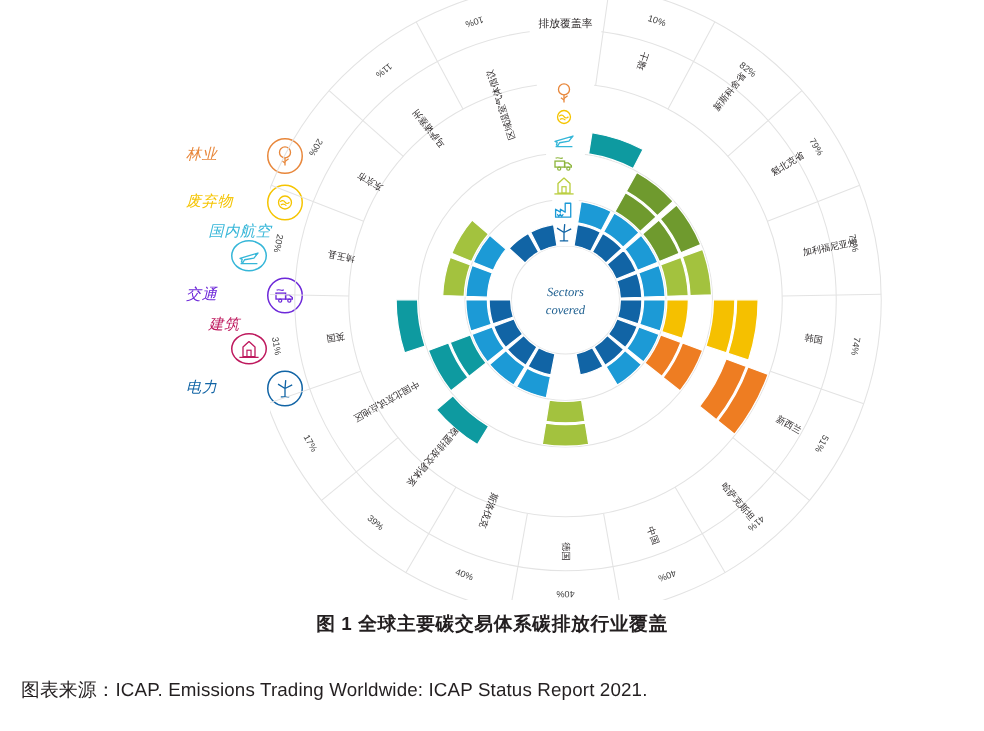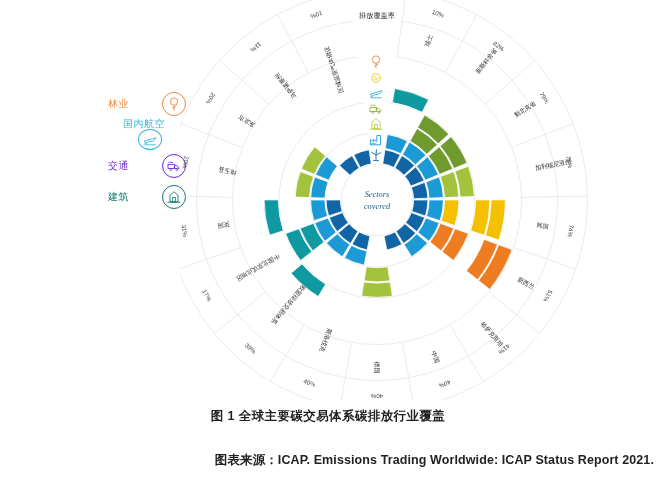--- a/index.html
+++ b/index.html
@@ -5,41 +5,41 @@
   html,body{margin:0;padding:0;}
   body{
     width:656px;height:487px;
     background:#ffffff;
     font-family:"Liberation Sans","DejaVu Sans",sans-serif;
     color:#231f20;
     overflow:hidden;
     position:relative;
   }
   #figure-area{position:absolute;left:0;top:0;width:656px;height:400px;}
-  #legend{position:absolute;left:108px;top:88px;width:80px;}
+  #legend{position:absolute;left:124px;top:88px;width:80px;font-style:italic;}
   .legend-row{display:flex;align-items:center;height:31px;}
   .legend-label{
     font-size:10px;line-height:1;white-space:nowrap;
     width:50px;text-align:left;letter-spacing:0.5px;
   }
   .legend-badge{
     width:24px;height:24px;border-radius:50%;
     border:1.4px solid currentColor;
     display:flex;align-items:center;justify-content:center;
     margin-left:4px;box-sizing:border-box;
   }
   .legend-badge svg{display:block;}
   #chart-svg{position:absolute;left:180px;top:0px;}
   #caption{
     position:absolute;left:0;top:408px;width:656px;text-align:center;
     font-size:12.5px;font-weight:bold;letter-spacing:0.4px;
   }
   #source{
-    position:absolute;left:14px;top:452px;width:640px;text-align:right;
-    font-size:12.5px;font-weight:bold;letter-spacing:0.1px;
+    position:absolute;left:14px;top:452px;width:640px;text-align:left;
+    font-size:12.5px;font-weight:normal;letter-spacing:0.1px;
   }
   .ring-label{font-size:6.1px;fill:#231f20;font-family:"Liberation Sans",sans-serif;}
   .pct-label{font-size:6.1px;fill:#3d3d3d;font-family:"Liberation Sans",sans-serif;}
   .axis-title{font-size:7.2px;fill:#231f20;font-family:"Liberation Sans",sans-serif;}
   .center-text{font-size:8.4px;fill:#1b5d8e;font-style:italic;font-family:"Liberation Serif",serif;}
   .grid-line{stroke:#e3e3e3;stroke-width:0.7;fill:none;}
   .seg{stroke:#ffffff;stroke-width:0.8;}
 </style>
 </head>
 <body>
@@ -50,20 +50,30 @@
       <div class="legend-row" style="color: rgb(232, 135, 59);">
         <div class="legend-label">林业</div>
         <div class="legend-badge">
           <svg width="16" height="16" viewBox="0 0 20 20">
             <circle cx="10" cy="7" r="4.6" fill="none" stroke="currentColor" stroke-width="1.1"></circle>
             <path d="M10 11.6V18" stroke="currentColor" stroke-width="1.1" fill="none"></path>
             <path d="M10 14.5l3-2.2M10 15.8l-2.6-1.8" stroke="currentColor" stroke-width="1" fill="none"></path>
           </svg>
         </div>
       </div>
+      <div class="legend-row" style="color: rgb(245, 196, 0);">
+        <div class="legend-label">废弃物</div>
+        <div class="legend-badge">
+          <svg width="16" height="16" viewBox="0 0 20 20">
+            <circle cx="10" cy="10" r="5.4" fill="none" stroke="currentColor" stroke-width="1.1"></circle>
+            <path d="M6 9.5c1.4-1.6 3-1.2 4 .2s2.4 1.6 3.7.1" stroke="currentColor" stroke-width="1" fill="none"></path>
+            <path d="M6.6 12c1.6-1.2 3.4-.4 4.6.6" stroke="currentColor" stroke-width="1" fill="none"></path>
+          </svg>
+        </div>
+      </div>
       <div class="legend-row" style="color: rgb(53, 182, 216); flex-direction: column;">
         <div class="legend-label">国内航空</div>
         <div class="legend-badge">
           <svg width="16" height="16" viewBox="0 0 20 20">
             <path d="M2.5 11.5l15-4.4-3.4 4.2-7.8 1.4-1.3 2.2-1.3-.3.6-2.2z" fill="none" stroke="currentColor" stroke-width="1.1" stroke-linejoin="round"></path>
             <path d="M3 16h14" stroke="currentColor" stroke-width="1.1"></path>
           </svg>
         </div>
       </div>
       <div class="legend-row" style="color: #6d28d9;">
@@ -71,27 +81,37 @@
         <div class="legend-badge">
           <svg width="16" height="16" viewBox="0 0 20 20">
             <rect x="2.5" y="8" width="8" height="5" fill="none" stroke="currentColor" stroke-width="1.1"></rect>
             <path d="M10.5 9.5h3l2.6 2.2V13h-5.6z" fill="none" stroke="currentColor" stroke-width="1.1"></path>
             <circle cx="6" cy="14.3" r="1.3" fill="none" stroke="currentColor" stroke-width="1"></circle>
             <circle cx="13.6" cy="14.3" r="1.3" fill="none" stroke="currentColor" stroke-width="1"></circle>
             <path d="M3 5.6c2-1.4 4 1 6-.3" stroke="currentColor" stroke-width="1" fill="none"></path>
           </svg>
         </div>
       </div>
-      <div class="legend-row" style="color: #0f766e;">
+      <div class="legend-row" style="color: #be185d; flex-direction: column;">
         <div class="legend-label">建筑</div>
         <div class="legend-badge">
           <svg width="16" height="16" viewBox="0 0 20 20">
             <path d="M10 3.4L15 8v8H5V8z" fill="none" stroke="currentColor" stroke-width="1.1" stroke-linejoin="round"></path>
             <rect x="8.3" y="10.6" width="3.4" height="5.4" fill="none" stroke="currentColor" stroke-width="1"></rect>
             <path d="M2 16.6h16" stroke="currentColor" stroke-width="1.1"></path>
+          </svg>
+        </div>
+      </div>
+      <div class="legend-row" style="color: rgb(17, 100, 165);">
+        <div class="legend-label">电力</div>
+        <div class="legend-badge">
+          <svg width="16" height="16" viewBox="0 0 20 20">
+            <path d="M10 10V17" stroke="currentColor" stroke-width="1.1"></path>
+            <path d="M10 10L4.2 6.4M10 10l6-3M10 10l.6 -7" stroke="currentColor" stroke-width="1.1" fill="none"></path>
+            <path d="M6.5 17h7" stroke="currentColor" stroke-width="1.1"></path>
           </svg>
         </div>
       </div>
     </div>
 
   <svg id="chart-svg" width="420" height="400" viewBox="0 0 420 400">
       <g>
         <circle cx="197" cy="200" r="36" class="grid-line"></circle>
         <circle cx="197" cy="200" r="67" class="grid-line"></circle>
         <circle cx="197" cy="200" r="98" class="grid-line"></circle>

